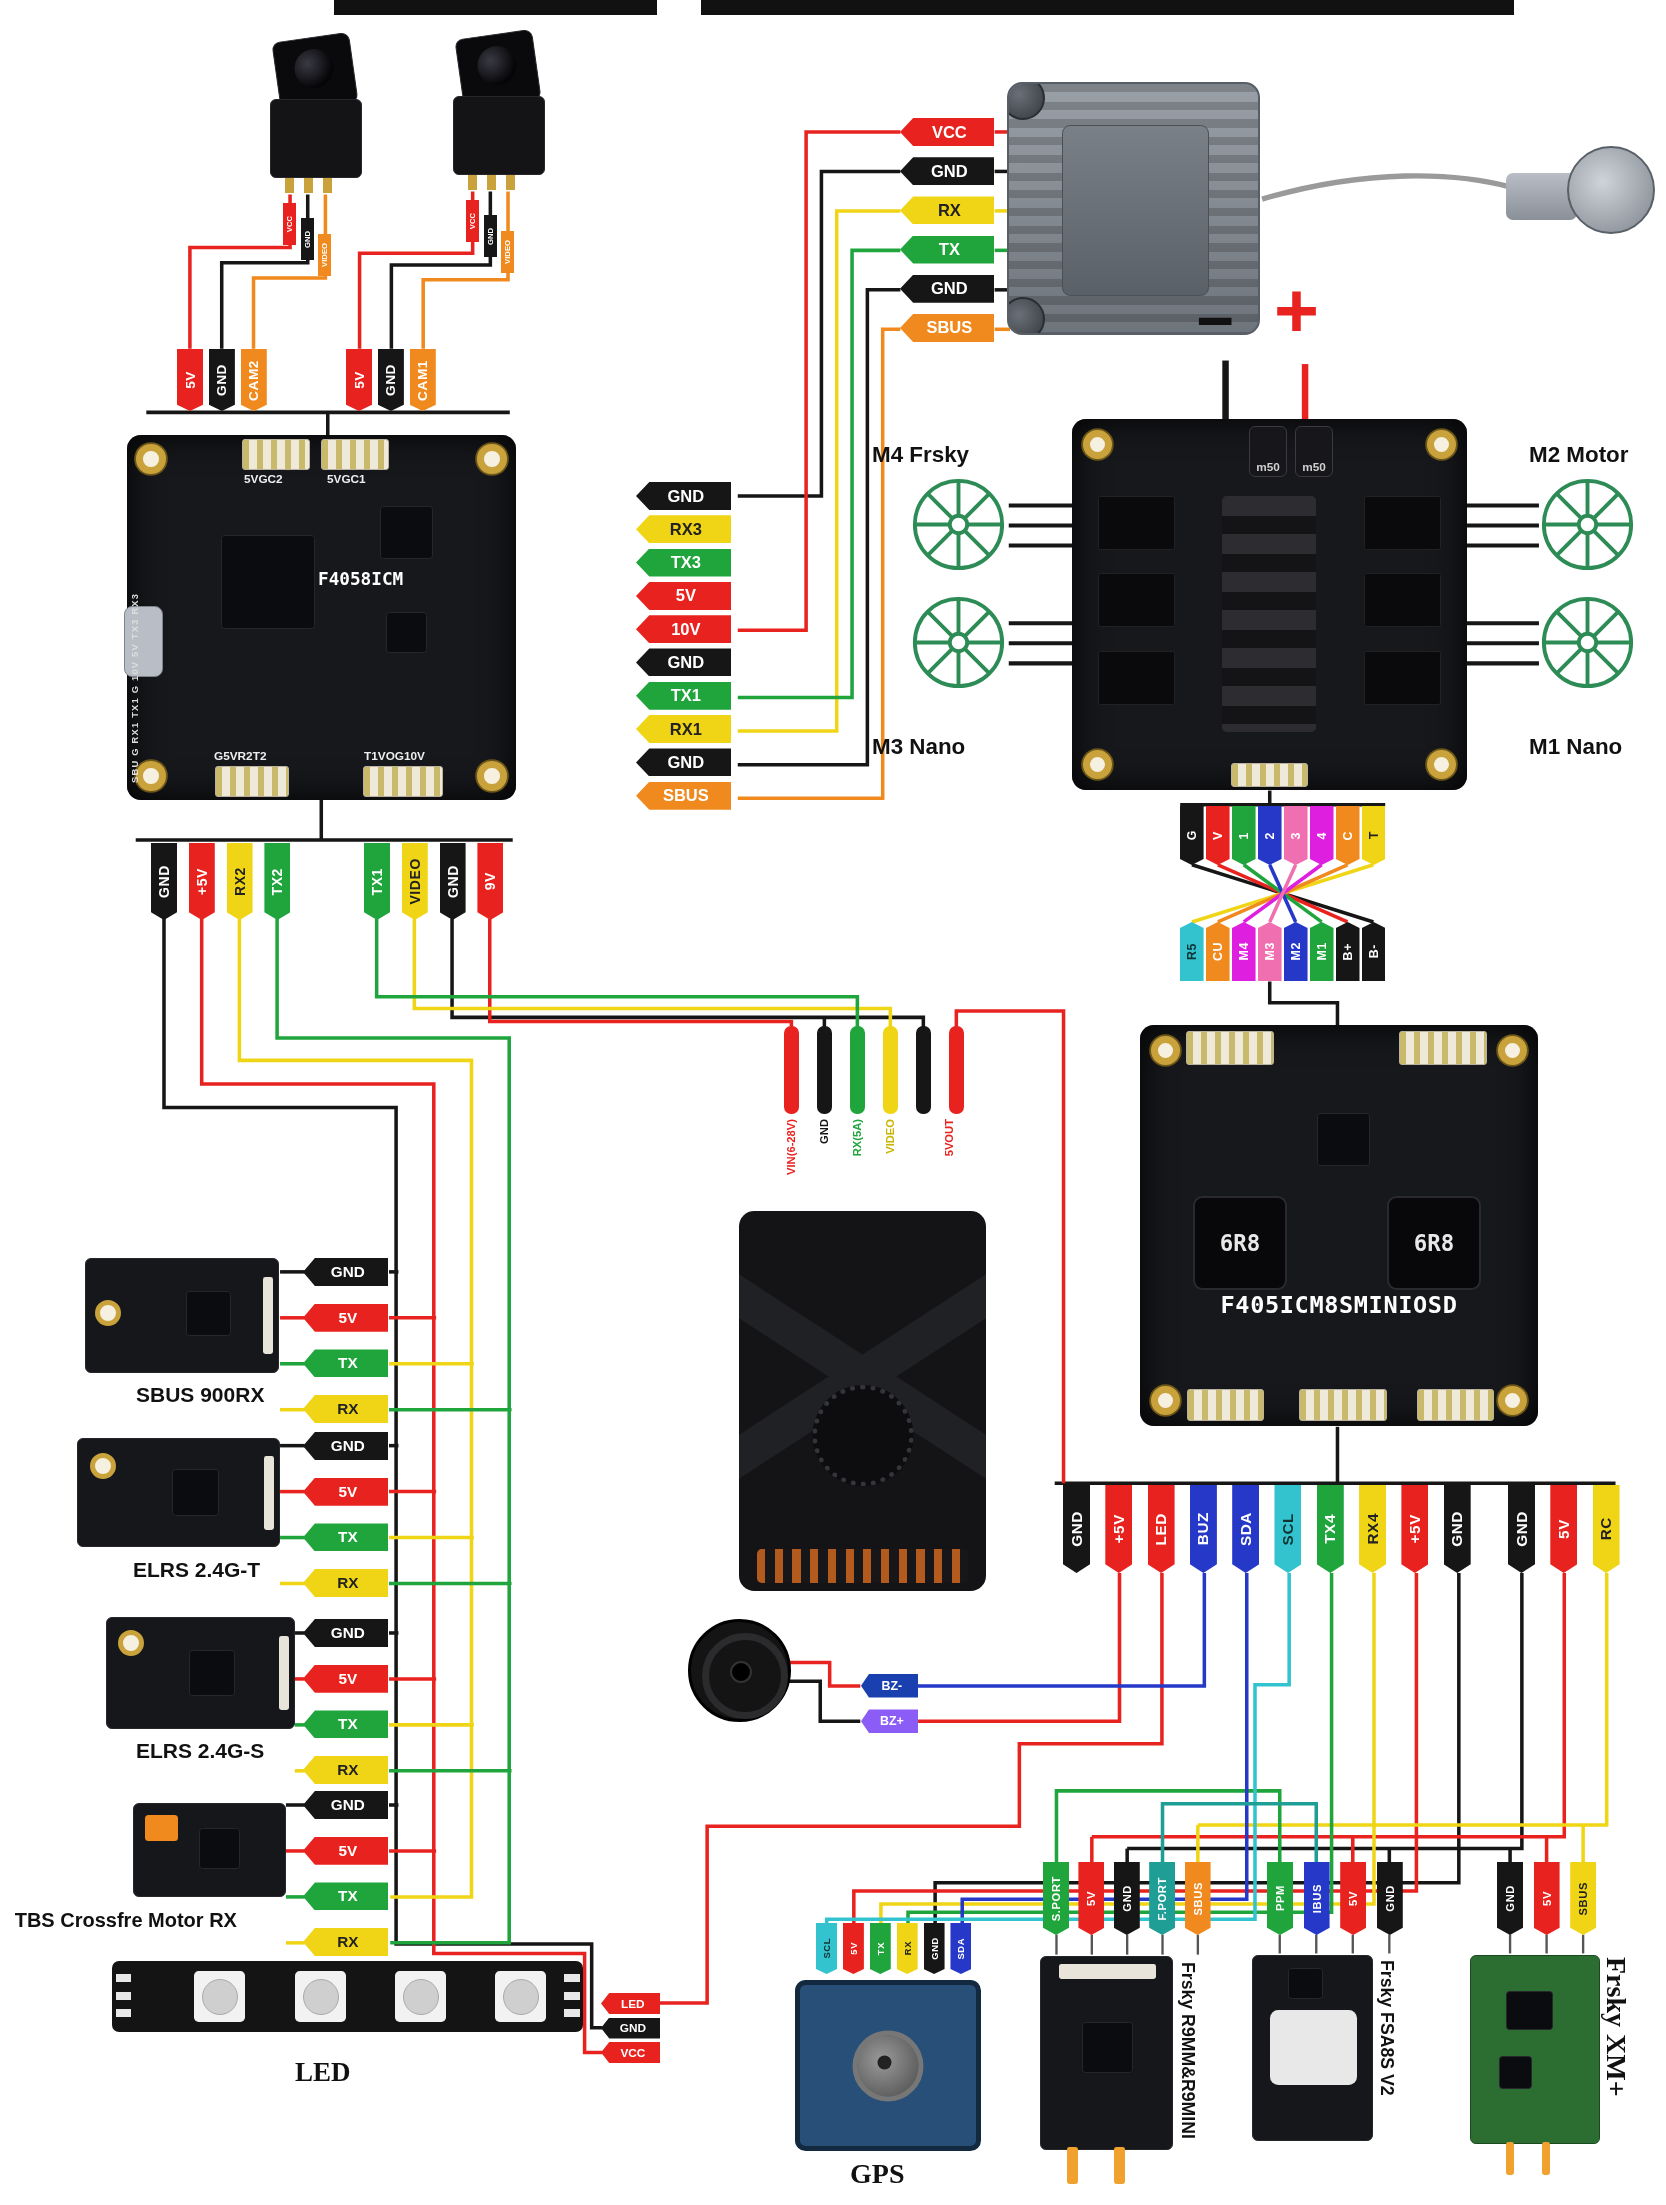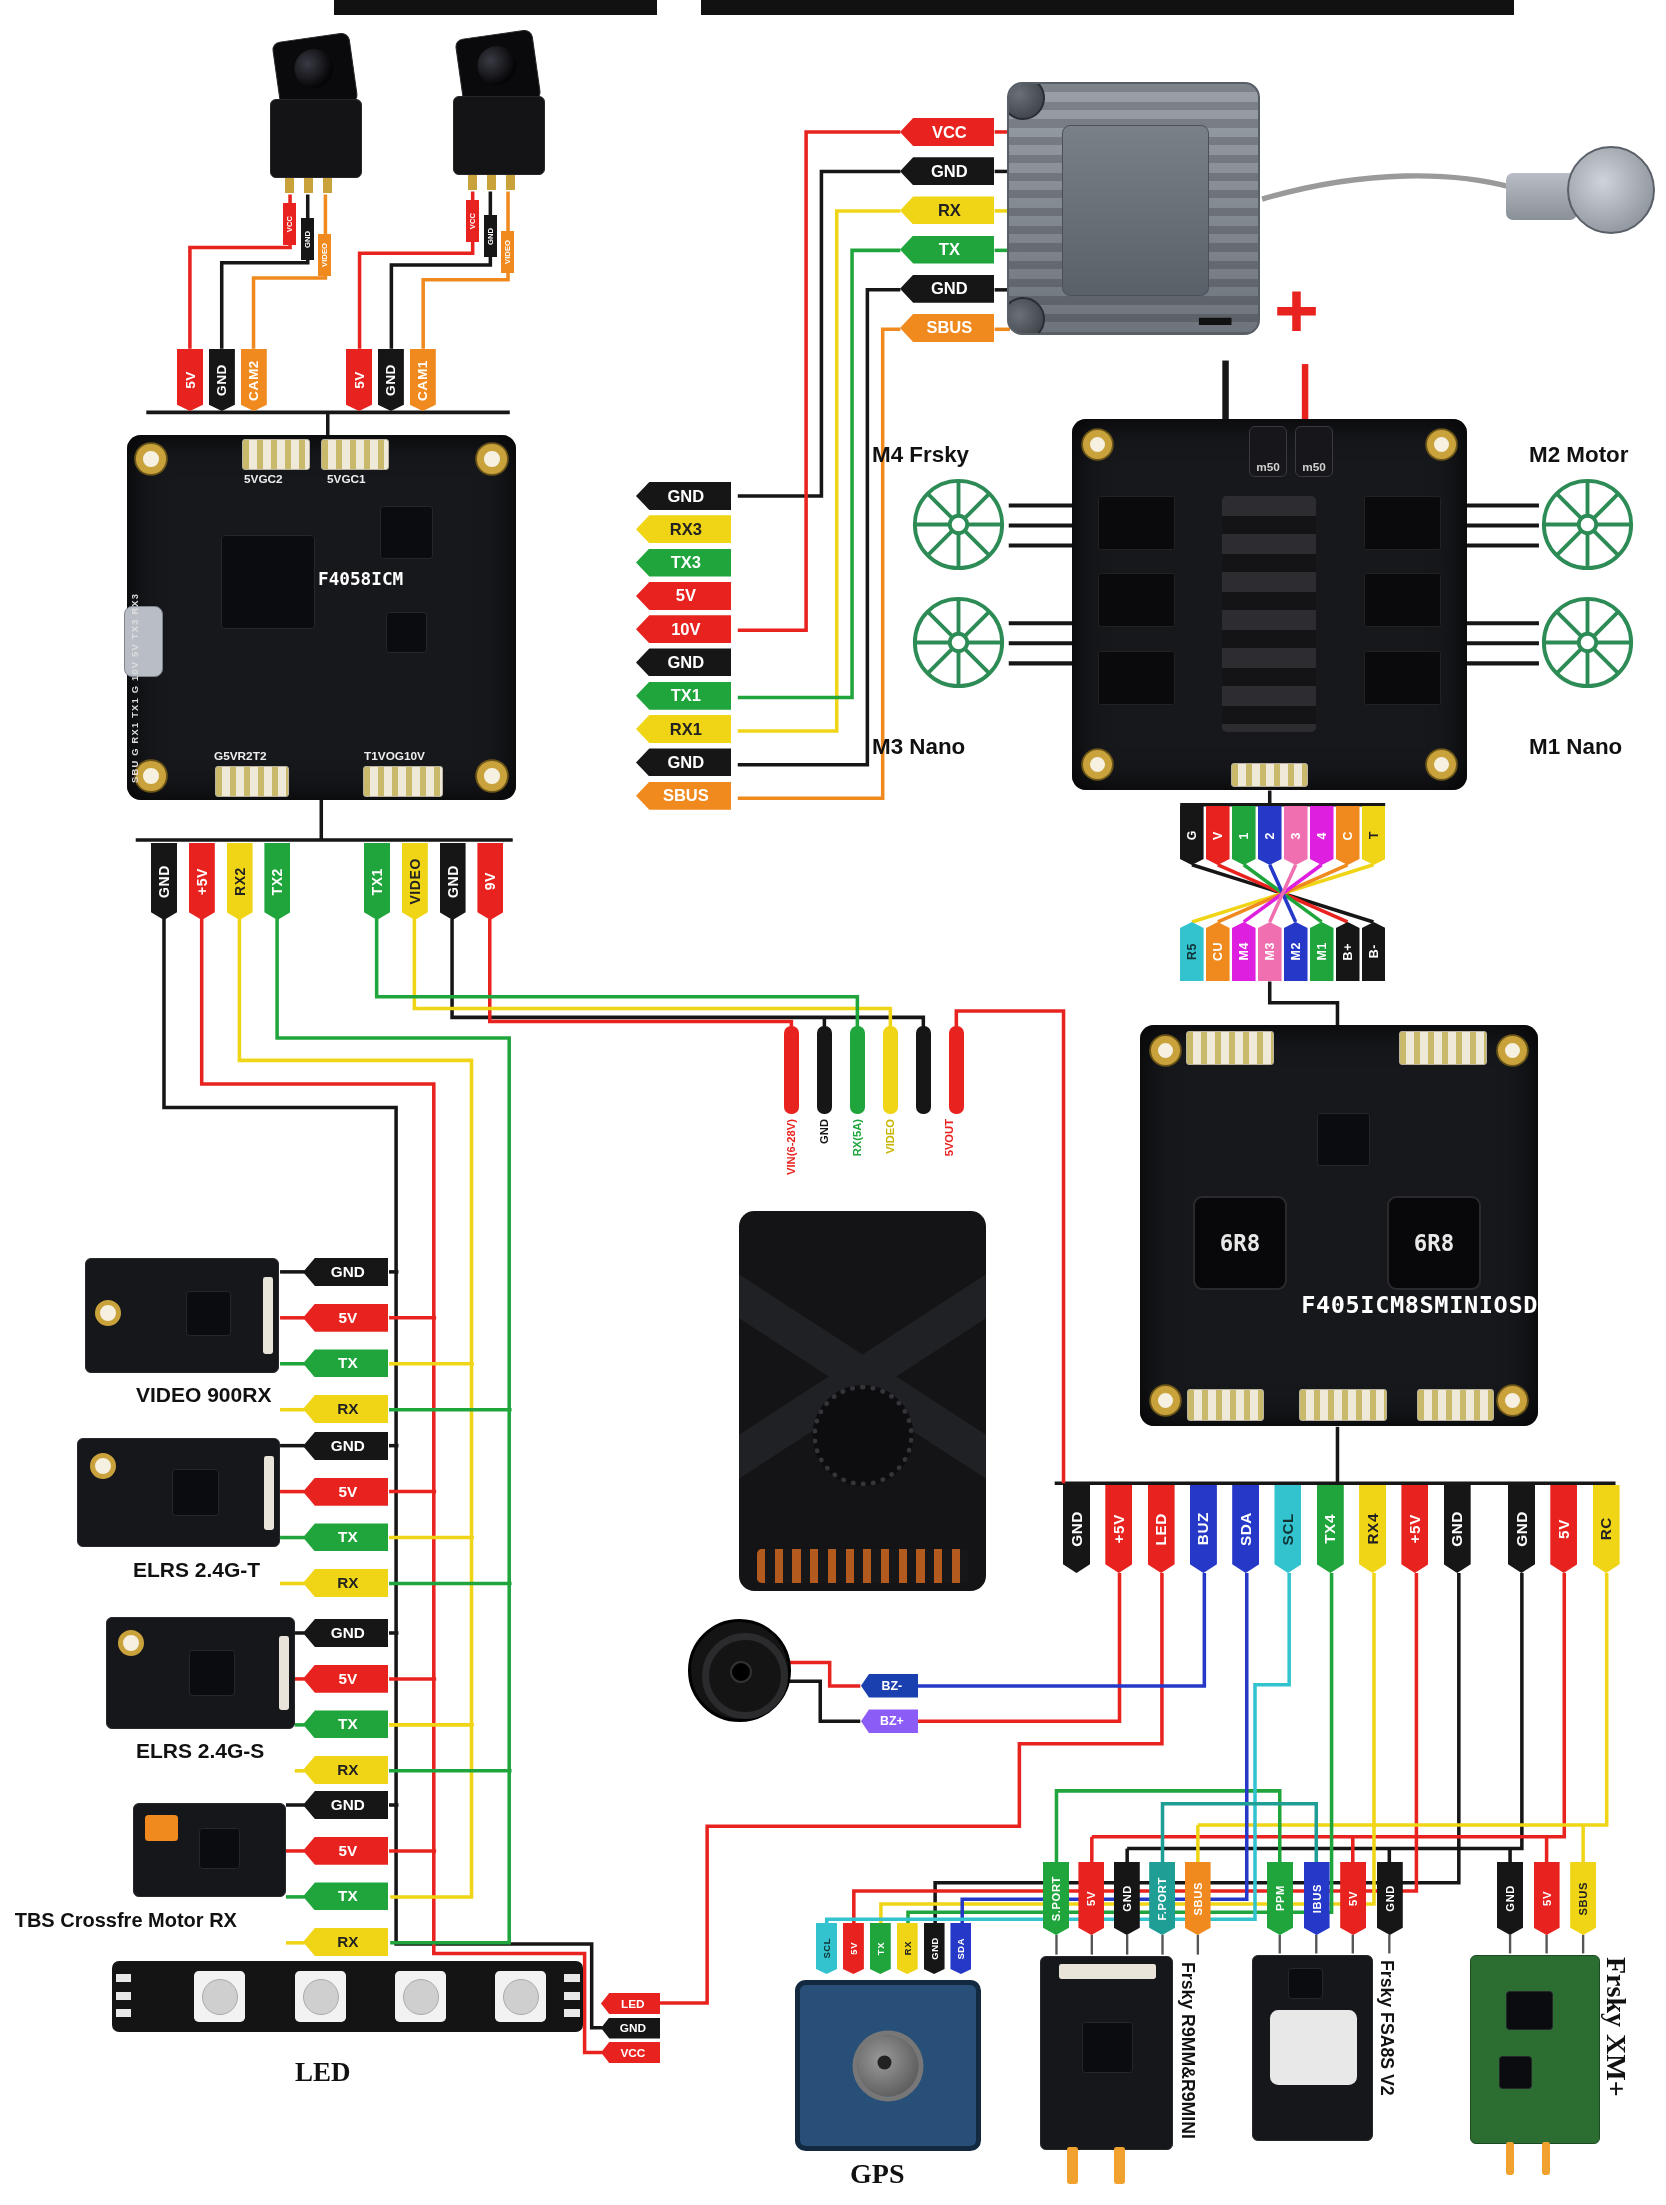--- a/index.html
+++ b/index.html
@@ -16,21 +16,21 @@
   .conn{position:absolute;background:#efe9da;border:1.2px solid #b9b2a0;border-radius:2.9px;background-image:repeating-linear-gradient(90deg,#c9b96a 0 5.9px,#efe9da 5.9px 14px)}
   .chip{position:absolute;background:#0b0c0f;border:1.2px solid #26272b;border-radius:3.5px}
   .silk{position:absolute;color:#eee;font-size:11.8px;font-weight:bold;white-space:nowrap}
   .usb{position:absolute;width:39px;height:71px;background:#b9bec6;border-radius:8.2px;border:1.8px solid #7e848c}
   .fc-title{position:absolute;color:#fff;font:bold 17.7px "DejaVu Sans Mono",monospace;white-space:nowrap}
   .edge-text{position:absolute;left:2.4px;top:65px;height:283px;color:#ddd;font-size:9.4px;font-weight:bold;writing-mode:vertical-rl;transform:rotate(180deg);letter-spacing:1.2px}
   .cap{position:absolute;width:38px;height:51px;background:#17171b;border:1.8px solid #3a3a40;border-radius:5.9px;color:#cfcfcf;font-size:11.8px;font-weight:bold;display:flex;align-items:flex-end;justify-content:center;padding-bottom:2.4px}
   .fet{position:absolute;background:#0a0a0d;border:1.2px solid #222;border-radius:2.4px}
   .centerstrip{position:absolute;background:repeating-linear-gradient(180deg,#2c2c31 0 20px,#141417 20px 38px);border-radius:4.7px}
   .ind{position:absolute;width:94px;height:94px;background:#08080a;border:2.4px solid #2a2a2e;border-radius:9.4px;color:#e8e8e8;font:bold 22.4px "DejaVu Sans Mono",monospace;display:flex;align-items:center;justify-content:center}
-  .mini-title{position:absolute;left:0;right:0;top:266px;text-align:right;color:#fff;font:bold 23.6px "DejaVu Sans Mono",monospace;letter-spacing:0.6px}
+  .mini-title{position:absolute;left:0;right:0;top:266px;text-align:center;color:#fff;font:bold 23.6px "DejaVu Sans Mono",monospace;letter-spacing:0.6px}
 
   
   .tagrow{position:absolute;display:flex;z-index:3}
   .tagcol{position:absolute;display:flex;flex-direction:column;z-index:3}
   .tag-h{display:flex;align-items:center;justify-content:center;color:#fff;font-weight:bold;clip-path:polygon(14% 0,100% 0,100% 100%,14% 100%,0 50%);padding-left:4.7px}
   .tag-v{display:flex;align-items:center;justify-content:center;color:#fff;font-weight:bold;clip-path:polygon(0 0,100% 0,100% 90%,50% 100%,0 90%)}
   .tag-vu{clip-path:polygon(50% 0,100% 10%,100% 100%,0 100%,0 10%)}
   .tag-v span{writing-mode:vertical-rl;transform:rotate(180deg);letter-spacing:0.6px;white-space:nowrap}
   .wlabel{display:flex;align-items:center;justify-content:center;color:#fff;font-weight:bold;width:13px;height:42px;font-size:7.7px}
   .wlabel span{writing-mode:vertical-rl;transform:rotate(180deg)}
@@ -664,21 +664,21 @@
     <div class="rib rib2"></div>
     <div class="hub"></div>
     <div class="vent"></div>
   </div>
 
   <div class="rxl-board" style="left:85px;top:1258px;width:194px;height:115px">
     <div class="gold-ring" style="left:9.4px;top:41px"></div>
     <div class="chip" style="left:100px;top:32px;width:45px;height:45px"></div>
     <div class="white-strip" style="right:4.7px;top:17.7px;width:10.6px;height:77px"></div>
   </div>
-  <div class="rx-name" style="left:136px;top:1383px">VIDEO 900RX</div>
+  <div class="rx-name" style="left:136px;top:1383px">SBUS 900RX</div>
   <div class="tagcol rxl-tags" style="left:303px;top:1258px;gap:17.7px">
       <div class="tag-h" style="background: rgb(22, 22, 22);">
         <span>GND</span>
       </div>
       <div class="tag-h" style="background: rgb(232, 35, 31);">
         <span>5V</span>
       </div>
       <div class="tag-h" style="background: rgb(31, 165, 60);">
         <span>TX</span>
       </div>

